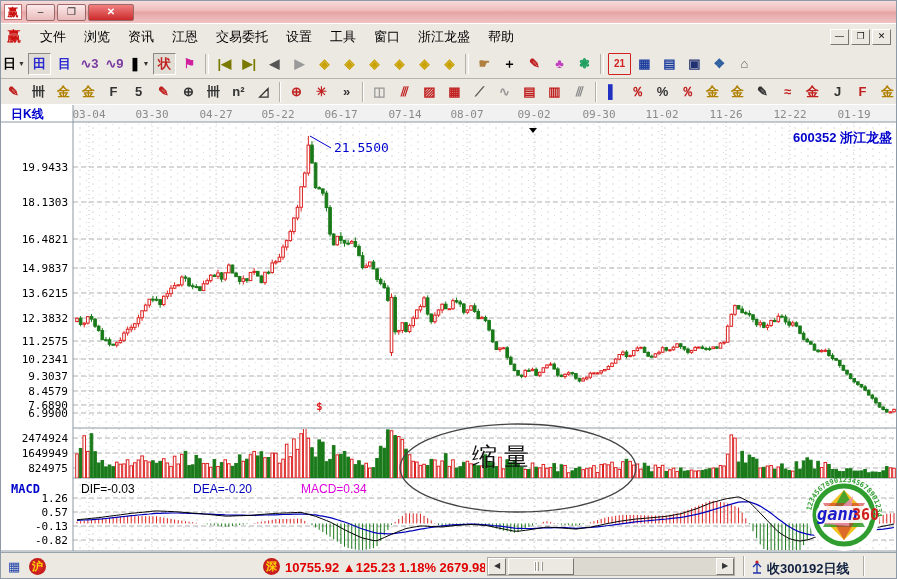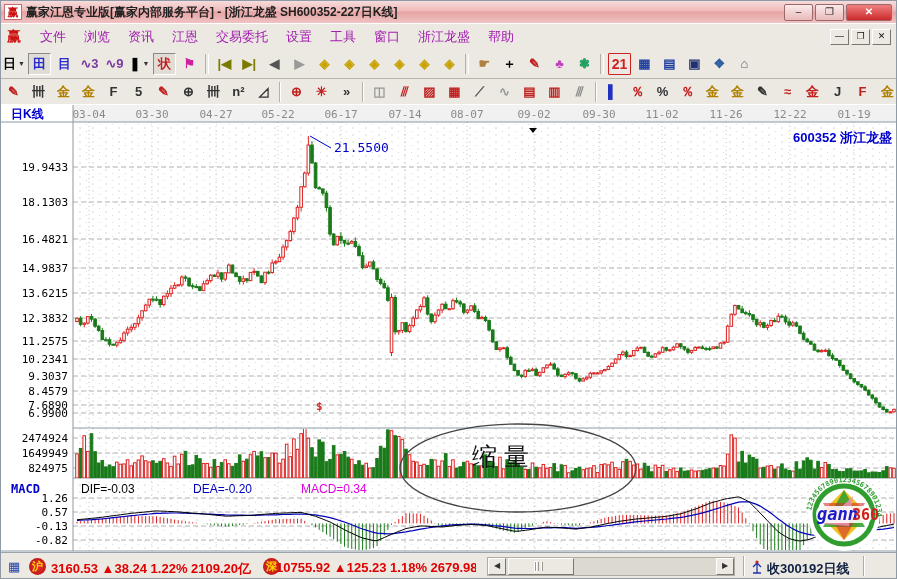--- a/index.html
+++ b/index.html
@@ -12,21 +12,21 @@
     font-weight:bold;font-size:11px;line-height:14px;text-align:center;margin:0 4px 0 3px;}
   .title-text{flex:1;white-space:nowrap;overflow:hidden;font-weight:bold;color:#222;}
   .win-btns{display:flex;gap:2px;margin-right:4px;}
   .wbtn{height:15px;border:1px solid #9a6a6a;border-radius:2px;font-size:10px;line-height:14px;
     text-align:center;color:#333;background:linear-gradient(#fbeaea,#e9baba);cursor:default;}
   .wbtn.min,.wbtn.max{width:27px;}
   .wbtn.close{width:44px;background:linear-gradient(#f08080,#cc2a2a);color:#fff;font-weight:bold;}
   .menubar{position:absolute;left:0;top:22px;width:100%;height:26px;background:#ece9e2;
     border-top:1px solid #fff;border-bottom:1px solid #b8b4ab;display:flex;align-items:center;font-size:13px;}
   .menu-logo{color:#cc1111;font-weight:bold;margin:0 10px 0 6px;font-size:14px;}
-  .menu-item{padding:2px 9px;color:#a21caf;}
+  .menu-item{padding:2px 9px;color:#000000;}
   .mdi-btns{margin-left:auto;display:flex;gap:2px;margin-right:5px;}
   .mdibtn{width:17px;height:14px;background:#ece9e2;border:1px solid;border-color:#fff #7a766e #7a766e #fff;
     font-size:9px;line-height:13px;text-align:center;color:#111;}
   .toolbar{position:absolute;left:0;width:100%;background:#ece9e2;display:flex;align-items:center;
     border-bottom:1px solid #b8b4ab;}
   .tb1{top:49px;height:28px;}
   .tb2{top:78px;height:25px;}
   .tb-icon{min-width:21px;height:20px;margin:0 1px;border:1px solid transparent;border-radius:1px;
     display:flex;align-items:center;justify-content:center;font-size:13px;line-height:18px;
     font-weight:bold;white-space:nowrap;}
@@ -34,21 +34,21 @@
   .tb-icon .dd{font-size:7px;color:#333;margin-left:2px;}
   .tsep{width:2px;height:20px;border-left:1px solid #b5b1a8;border-right:1px solid #ffffff;margin:0 3px;}
   .chart-region{position:absolute;left:0;top:103px;width:897px;height:448px;background:#fff;}
   .statusbar{position:absolute;left:0;top:551px;width:100%;height:28px;background:#ece9e2;
     border-top:1px solid #9aa4ac;font-size:13px;}
   .sb-icon{position:absolute;left:7px;top:6px;width:17px;height:15px;color:#2244aa;font-size:13px;line-height:15px;}
   .badge{position:absolute;top:5px;width:17px;height:17px;border-radius:50%;background:radial-gradient(#e83030,#b01010);
     color:#ffd800;font-size:11px;font-weight:bold;text-align:center;line-height:17px;}
   .b-sh{left:28px;} .b-sz{left:262px;}
   .sb-quote{position:absolute;top:7px;color:#e00000;font-weight:bold;font-size:13px;white-space:nowrap;}
-  .q-sh{left:50px;} .q-sz{left:275px;width:200px;overflow:hidden;}
+  .q-sh{left:50px;} .q-sz{left:284px;width:200px;overflow:hidden;}
   .hscroll{position:absolute;left:486px;top:4px;width:246px;height:17px;background:#dcd9d1;
     border:1px solid #b0aca3;display:flex;align-items:center;}
   .sarr{width:16px;height:15px;background:#ece9e2;border:1px solid;border-color:#fff #7a766e #7a766e #fff;
     font-size:8px;line-height:14px;text-align:center;color:#333;}
   .sarr.r{margin-left:auto;}
   .sthumb{width:64px;height:15px;margin-left:2px;background:#ece9e2;border:1px solid;
     border-color:#fff #7a766e #7a766e #fff;position:relative;}
   .sthumb:after{content:"";position:absolute;left:26px;top:3px;width:1px;height:9px;
     box-shadow:0 0 0 1px #fff,3px 0 0 0 #9a968e,6px 0 0 0 #fff,7px 0 0 0 #9a968e;background:#9a968e;}
   .antenna{position:absolute;left:750px;top:6px;width:12px;height:15px;}
@@ -56,21 +56,20 @@
   .sb-div{position:absolute;top:3px;width:1px;height:20px;background:#b0aca3;box-shadow:1px 0 0 #fff;}
   svg text{font-family:"DejaVu Sans Mono","Liberation Mono",monospace;}
   svg text.cjk{font-family:"Liberation Sans",sans-serif;}
   svg text.serifcjk{font-family:"Liberation Serif",serif;}
 </style>
 </head>
 <body>
 
 <div class="titlebar">
   <span class="app-ico">赢</span>
-  <span class="title-text">赢家江恩专业版[赢家内部服务平台] - [浙江龙盛  SH600352-227日K线]</span>
   <span class="win-btns">
     <span class="wbtn min">–</span>
     <span class="wbtn max">❐</span>
     <span class="wbtn close">✕</span>
   </span>
 </div>
 
 <div class="menubar">
   <span class="menu-logo">赢</span>
   <span id="menu-items" style="display:flex">
@@ -112,21 +111,21 @@
     <span class="tb-icon" style="color: rgb(200, 160, 0);">◈</span>
     <span class="tb-icon" style="color: rgb(200, 160, 0);">◈</span>
     <span class="tb-icon" style="color: rgb(200, 160, 0);">◈</span>
     <span class="tsep"></span>
     <span class="tb-icon" style="color: rgb(176, 128, 64);">☛</span>
     <span class="tb-icon" style="color: rgb(0, 0, 0);">＋</span>
     <span class="tb-icon" style="color: rgb(192, 32, 32);">✎</span>
     <span class="tb-icon" style="color: rgb(192, 64, 192);">♣</span>
     <span class="tb-icon" style="color: rgb(32, 160, 96);">❃</span>
     <span class="tsep"></span>
-    <span class="tb-icon" style="color: rgb(208, 32, 32); border: 1px solid rgb(208, 32, 32); font-size: 14px;">21</span>
+    <span class="tb-icon" style="color: rgb(208, 32, 32); border: 1px solid rgb(208, 32, 32); font-size: 10px;">21</span>
     <span class="tb-icon" style="color: rgb(32, 64, 160);">▦</span>
     <span class="tb-icon" style="color: rgb(32, 64, 160);">▤</span>
     <span class="tb-icon" style="color: rgb(32, 48, 112);">▣</span>
     <span class="tb-icon" style="color: rgb(48, 96, 160);">❖</span>
     <span class="tb-icon" style="color: rgb(96, 96, 96);">⌂</span>
   </div>
 <div class="toolbar tb2" id="tb2">
     <span class="tb-icon" style="color: rgb(192, 32, 32);">✎</span>
     <span class="tb-icon" style="color: rgb(51, 51, 51);">卌</span>
     <span class="tb-icon" style="color: rgb(176, 128, 0);">金</span>
@@ -1191,21 +1190,20 @@
         <rect x="-28" y="-9" width="56" height="17" rx="7" fill="#ffffff" opacity="0.88"></rect>
         <text x="-27" y="5" font-size="17" font-style="italic" font-weight="bold" fill="#1a1acc" font-family="&quot;DejaVu Serif&quot;,serif">gann</text>
         <text x="8" y="5" font-size="15" font-weight="bold" fill="#d02020">360</text>
       </g>
     </svg>
 </div>
 
 <div class="statusbar">
   <span class="sb-icon">▦</span>
   <span class="badge b-sh">沪</span>
-  <span class="sb-quote q-sh">3160.53 ▲38.24 1.22% 2109.20亿</span>
   <span class="badge b-sz">深</span>
   <span class="sb-quote q-sz">10755.92 ▲125.23 1.18% 2679.98</span>
   <div class="hscroll">
     <span class="sarr">◀</span>
     <span class="sthumb"></span>
     <span class="sarr r">▶</span>
   </div>
   <span class="sb-div" style="left:742px"></span>
   <span class="antenna">
     <svg width="12" height="15" viewBox="0 0 12 15">

